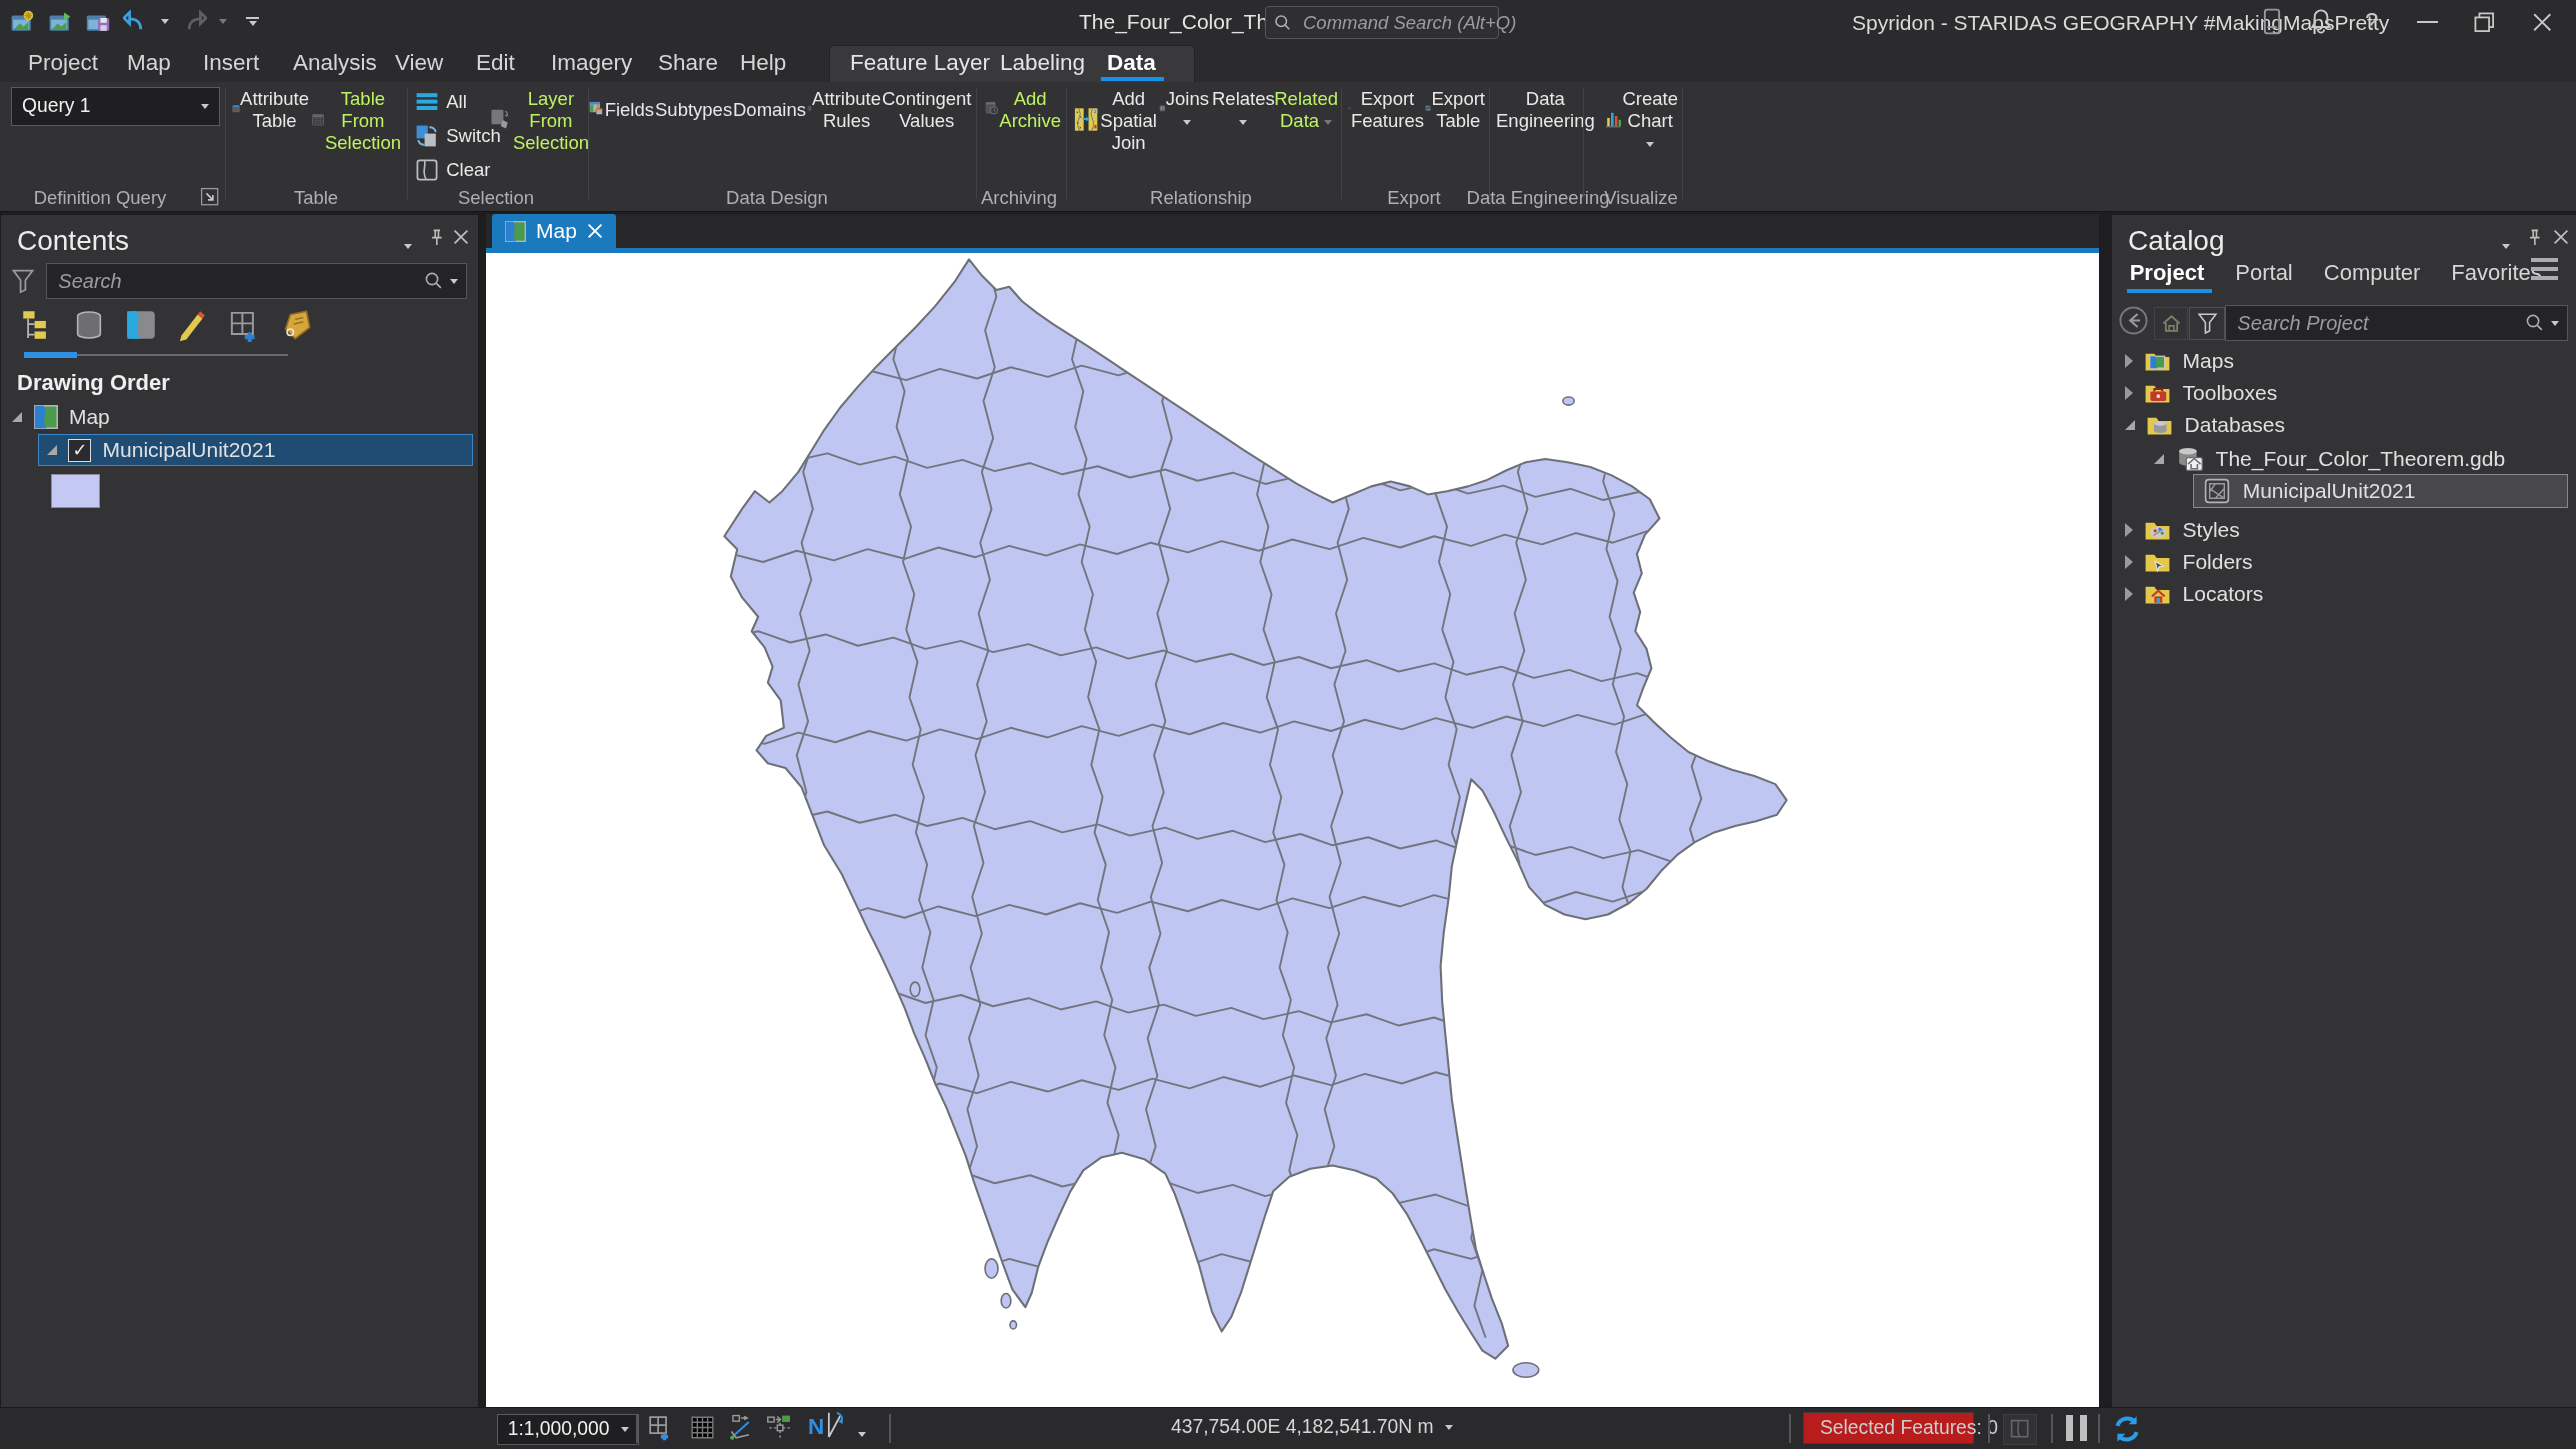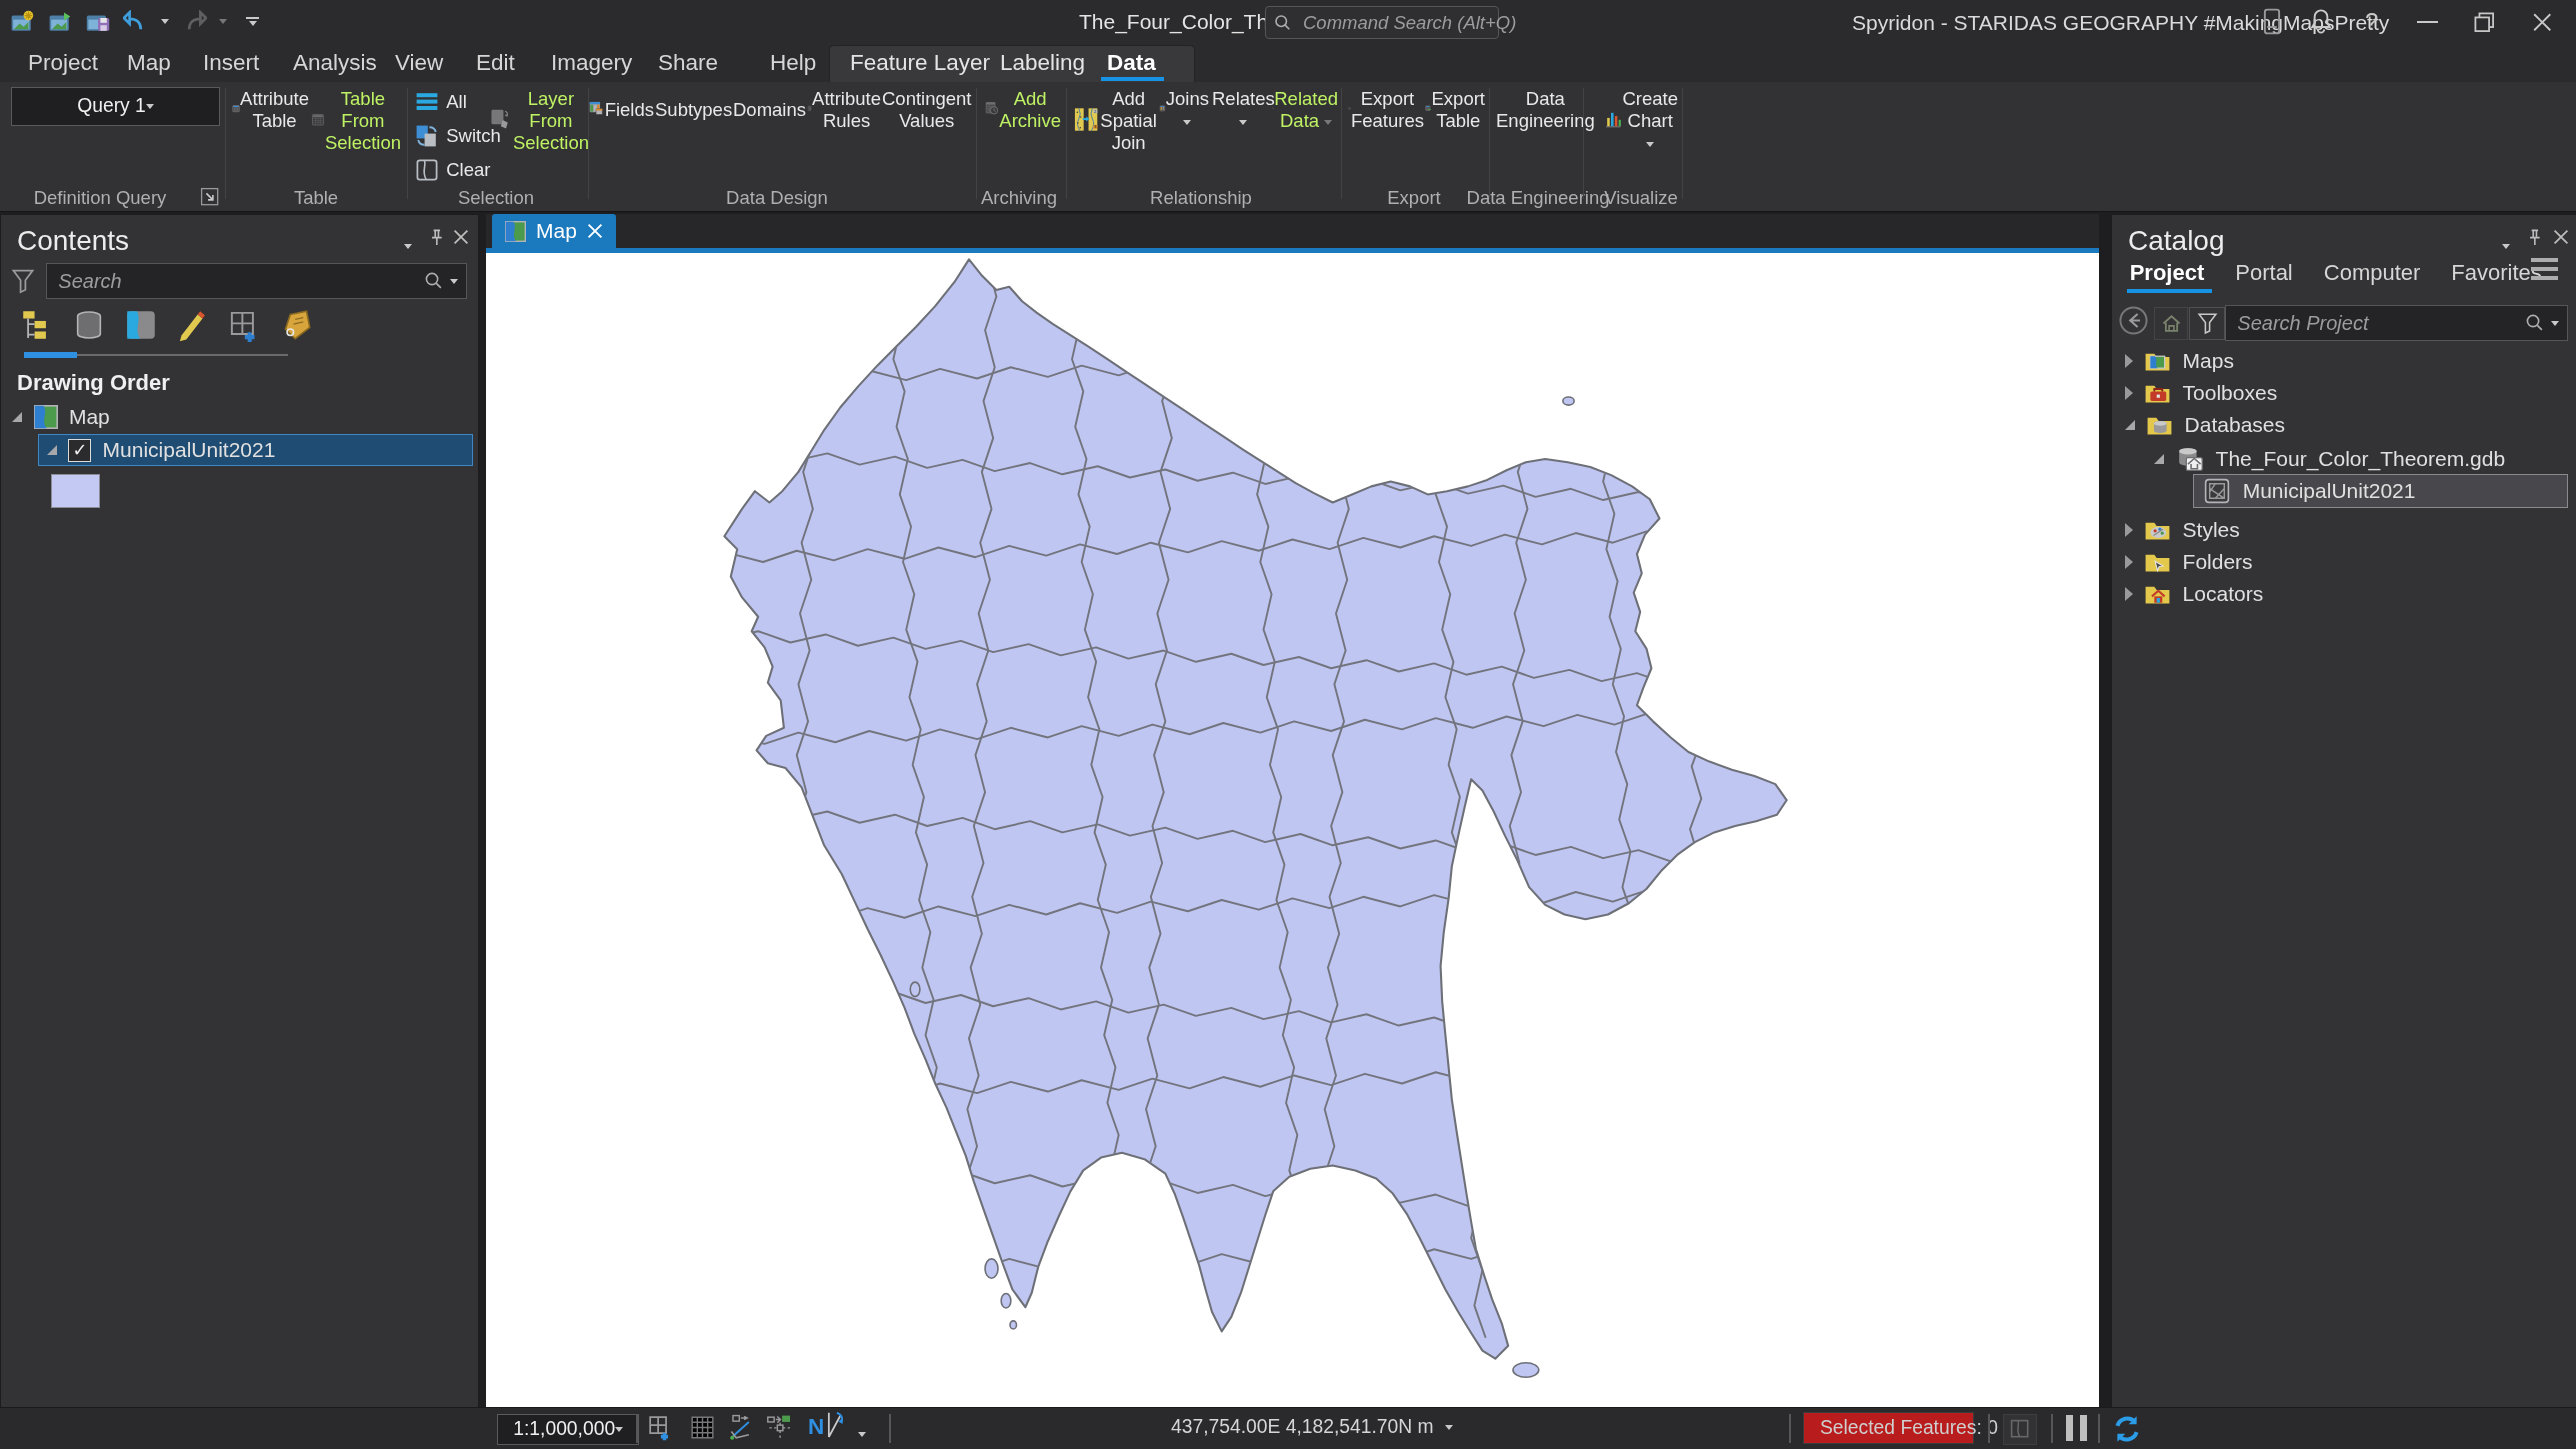--- a/index.html
+++ b/index.html
@@ -20,21 +20,21 @@
   .chv{display:inline-block;width:0;height:0;border-left:5.6px solid transparent;border-right:5.6px solid transparent;border-top:6.4px solid #C9C9C9;vertical-align:middle;}
   .chv.sm{border-left-width:4.8px;border-right-width:4.8px;border-top-width:5.6px;}
   .chv.dis{border-top-color:#77777A;}
   
   .vdiv{position:absolute;top:6.4px;width:0.8px;height:111px;background:#434346;}
   .grp-label{position:absolute;top:105px;font-size:18.5px;color:#AFAFB1;text-align:center;transform:translateX(-50%);white-space:nowrap;}
   .btn-big{position:absolute;top:3.2px;display:flex;flex-direction:row;align-items:center;text-align:center;}
   .btn-big .lbl{font-size:18.5px;line-height:22px;color:#E8E8E8;margin-top:3.2px;white-space:pre-line;}
   .btn-big.dis .lbl{color:#bef264;}
   .btn-small{position:absolute;display:flex;align-items:center;gap:7.2px;font-size:18.5px;color:#E8E8E8;}
-  .combo{position:absolute;background:#1F1F21;border:0.8px solid #5A5A5E;display:flex;align-items:center;font-size:19.3px;color:#F0F0F0;padding:0 9.7px;justify-content:center;}
+  .combo{position:absolute;background:#1F1F21;border:0.8px solid #5A5A5E;display:flex;align-items:center;font-size:19.3px;color:#F0F0F0;padding:0 9.7px;justify-content:space-between;}
   
   .panel{position:absolute;background:#333335;border:0.8px solid #1C1C1E;}
   .panel-title{position:absolute;left:16px;top:9.7px;font-size:28px;color:#ECECEC;}
   .panel-ic{position:absolute;top:13px;color:#BDBDBD;font-size:19.3px;}
   .searchbox{position:absolute;background:#242427;border:0.8px solid #56565A;display:flex;align-items:center;}
   .searchbox input{flex:1;background:transparent;border:none;outline:none;color:#E8E8E8;font-style:italic;font-size:20px;padding:0 11.3px;font-family:inherit;}
   .searchbox input::placeholder{color:#9C9C9E;}
   .tree-lbl{font-size:21px;color:#E0E0E0;white-space:nowrap;}
   .tri-c{width:0;height:0;border-top:7.2px solid transparent;border-bottom:7.2px solid transparent;border-left:8.9px solid #9A9A9C;} 
   .tri-e{width:0;height:0;border-left:10.5px solid transparent;border-bottom:10.5px solid #A8A8AA;} 
@@ -137,21 +137,21 @@
 <div id="menubar" class="abs">
   <div id="ctxbox" class="abs"></div>
   <span class="menu-tab" style="left:28px">Project</span>
   <span class="menu-tab" style="left:127px">Map</span>
   <span class="menu-tab" style="left:203px">Insert</span>
   <span class="menu-tab" style="left:293px">Analysis</span>
   <span class="menu-tab" style="left:395px">View</span>
   <span class="menu-tab" style="left:476px">Edit</span>
   <span class="menu-tab" style="left:551px">Imagery</span>
   <span class="menu-tab" style="left:658px">Share</span>
-  <span class="menu-tab" style="left:770px">Help</span>
+  <span class="menu-tab" style="left:740px">Help</span>
   <span class="menu-tab ctx" style="left:850px">Feature Layer</span>
   <span class="menu-tab ctx" style="left:1000px">Labeling</span>
   <span class="menu-tab ctx active" style="left:1107px">Data</span>
   <span class="tab-underline" style="left:1101px;top:32px;width:63px;"></span>
 </div>
 
 <div id="ribbon" class="abs">
 
   <div class="combo" style="left:11.3px;top:4.8px;width:187px;height:37px;">
     <span>Query 1</span>

